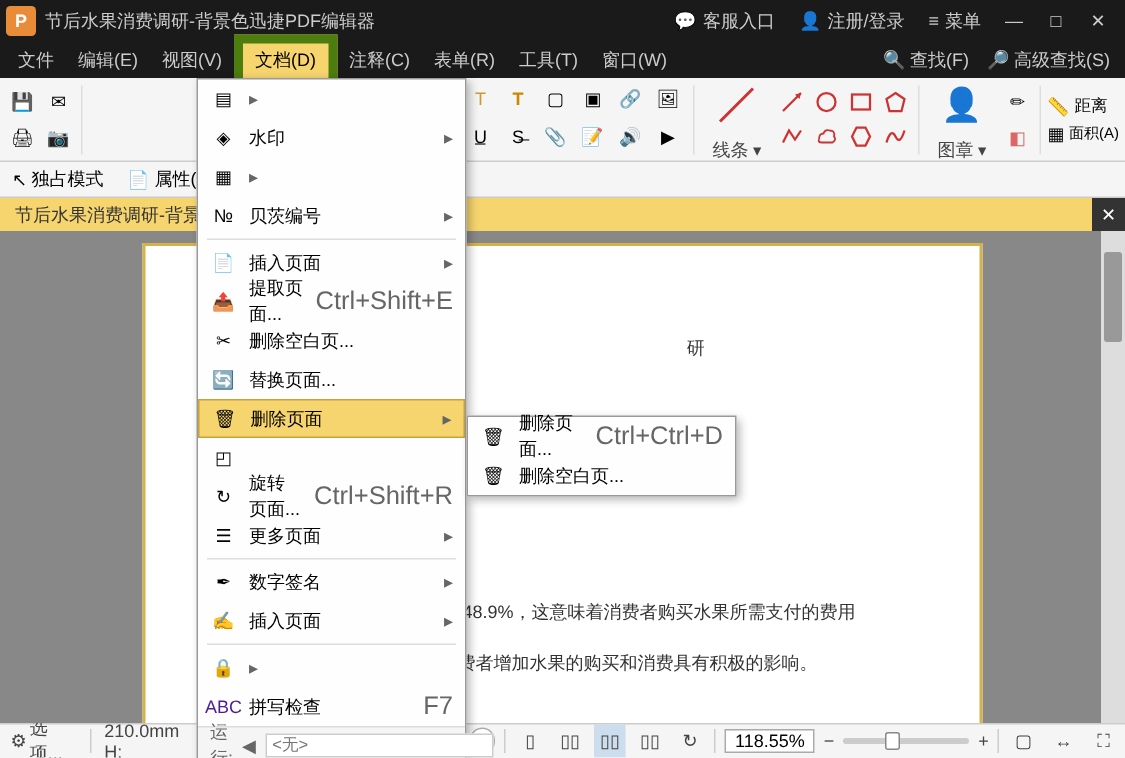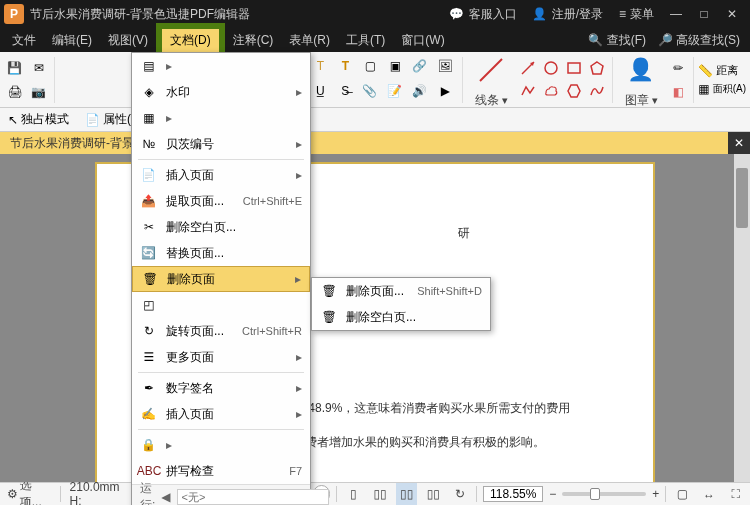--- a/index.html
+++ b/index.html
@@ -43,21 +43,21 @@
 .slider{width:90px;height:4px;background:#ccc;position:relative;border-radius:2px}
 .slider .handle{position:absolute;left:28px;top:-4px;width:10px;height:12px;background:#fff;border:1px solid #888;border-radius:2px;cursor:pointer}
 
 
 .dropdown{position:absolute;background:#fefefe;border:1px solid #999;box-shadow:2px 2px 6px rgba(0,0,0,.3);z-index:100}
 .dd-main{left:131px;top:52px;width:180px}
 .dd-item{height:26px;display:flex;align-items:center;padding:0 8px;cursor:pointer;position:relative}
 .dd-item.active{background:#f7d56e;border:1px solid #c9a23d}
 .dd-item .dd-ico{width:18px;height:18px;margin-right:8px;display:flex;align-items:center;justify-content:center}
 .dd-item .dd-label{flex:1}
-.dd-item .dd-sc{color:#666;font-size:11px;margin-left:8px}
+.dd-item .dd-sc{color:#666;font-size:17px;margin-left:8px}
 .dd-item .arrow{color:#666}
 .dd-sep{height:1px;background:#ddd;margin:2px 6px}
 .dd-run{height:24px;display:flex;align-items:center;padding:0 8px;border-top:1px solid #ddd;background:#f5f5f5;font-size:11px;color:#666;gap:6px}
 .dd-run input{flex:1;height:16px;border:1px solid #ccc;padding:0 4px;font-size:11px}
 .dd-sub{left:311px;top:277px;width:180px}
 
 .svgico{width:16px;height:16px}
 .toolbar-grid{display:grid;grid-template-columns:repeat(6,24px);grid-template-rows:repeat(2,24px);gap:1px}
 .shape-grid{display:grid;grid-template-columns:repeat(4,22px);grid-template-rows:repeat(2,22px);gap:1px}
 .big-shape{width:30px;height:30px}
@@ -368,34 +368,34 @@
       <span class="dd-ico">✍</span>
       <span class="dd-label">插入页面</span>
       <span class="arrow">▸</span>
     </div>
   <div class="dd-sep"></div>
   <div class="dd-item">
       <span class="dd-ico">🔒</span>
       <span class="arrow">▸</span>
     </div>
   <div class="dd-item">
-      <span class="dd-ico" style="color:#7f1d1d">ABC</span>
+      <span class="dd-ico" style="color:#4c1d95">ABC</span>
       <span class="dd-label">拼写检查</span>
       <span class="dd-sc">F7</span>
     </div>
   <div class="dd-run">
     <span>运行:</span>
     <span>◀</span>
     <input placeholder="&lt;无&gt;" style="">
   </div>
 </div>
 
 <div class="dropdown dd-sub">
   <div class="dd-item">
       <span class="dd-ico">🗑</span>
       <span class="dd-label">删除页面...</span>
-      <span class="dd-sc">Shift+Shift+D</span>
+      <span class="dd-sc">Ctrl+Ctrl+D</span>
     </div>
   <div class="dd-item">
       <span class="dd-ico">🗑</span>
       <span class="dd-label">删除空白页...</span>
     </div>
 </div>
 
 </body></html>

